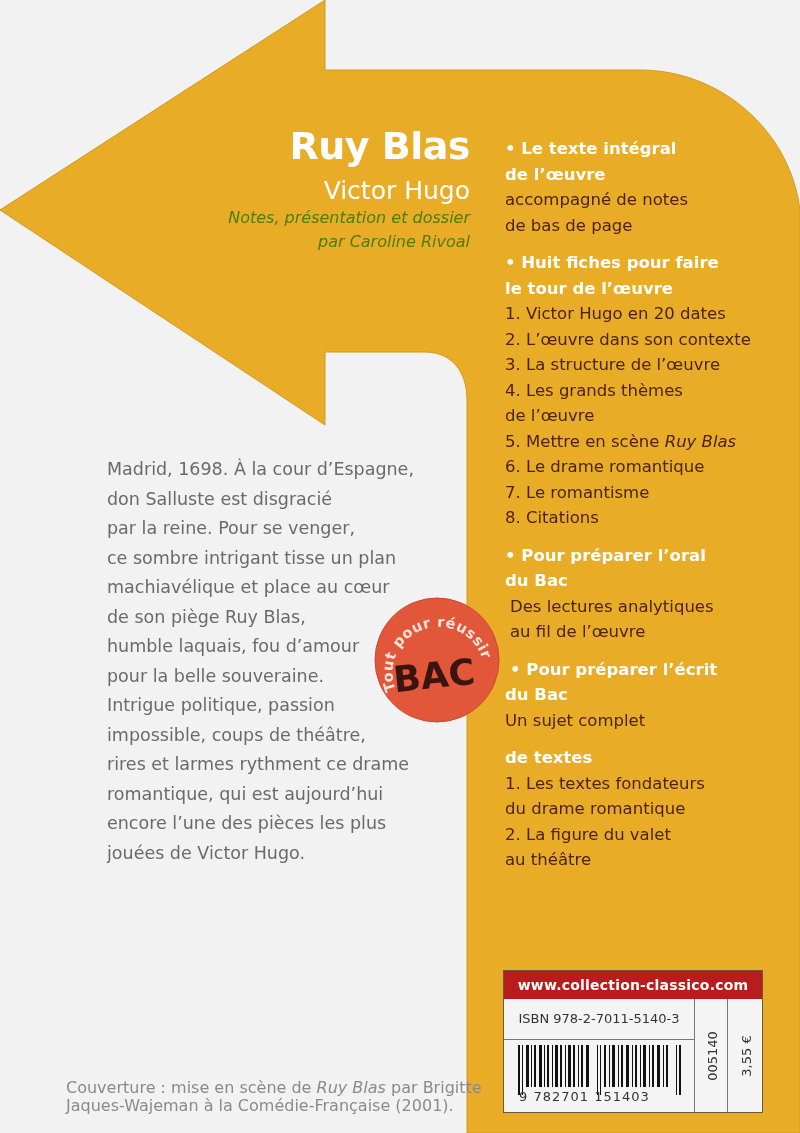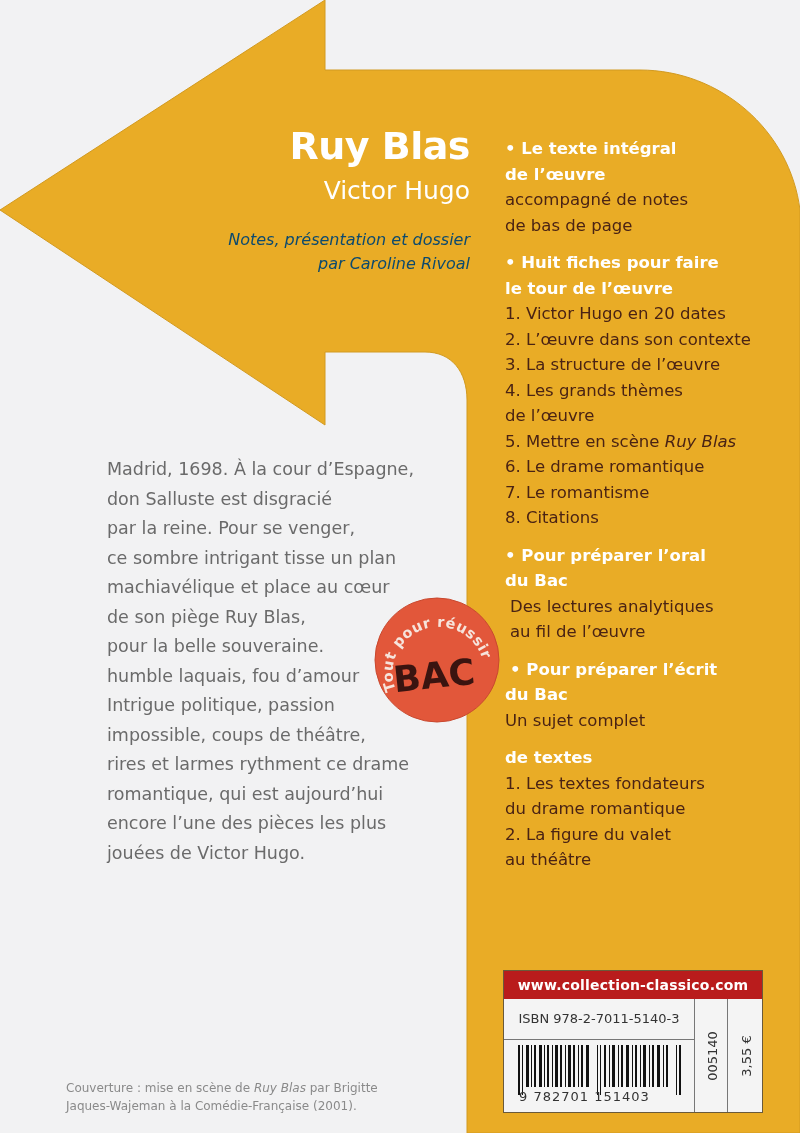--- a/index.html
+++ b/index.html
@@ -5,29 +5,29 @@
     html, body { margin: 0; padding: 0; }
     body {
       width: 800px; height: 1133px; position: relative; overflow: hidden;
       background: #f2f2f3;
       font-family: "DejaVu Sans", sans-serif;
     }
     #shape { position: absolute; left: 0; top: 0; width: 800px; height: 1133px; }
     .title-block { position: absolute; right: 330px; top: 124px; text-align: right; }
     .title { font-family: "DejaVu Sans", sans-serif; font-weight: bold; font-size: 38px; color: #ffffff; line-height: 44px; letter-spacing: -0.5px; }
     .author { font-family: "DejaVu Sans", sans-serif; font-size: 25px; color: #ffffff; line-height: 30px; margin-top: 8px; }
-    .credits { font-family: "DejaVu Sans", sans-serif; font-style: italic; font-size: 16px; color: #0c4a6e; line-height: 24px; margin-top: 22px; }
+    .credits { font-family: "DejaVu Sans", sans-serif; font-style: italic; font-size: 16px; color: #4d7c0f; line-height: 24px; margin-top: 0; }
     .features { position: absolute; left: 505px; top: 136px; width: 290px; font-size: 16.5px; line-height: 25.5px; }
     .features .head { color: #ffffff; font-weight: bold; }
     .features .body { color: #4a2314; }
     .features .sect { margin-bottom: 12px; }
     .features .ind { padding-left: 5px; }
     .features em { font-style: italic; }
     .blurb { position: absolute; left: 66px; top: 455px; width: 330px; font-size: 17.5px; line-height: 29.5px; color: #6a6a6a; margin-left: 41px; }
-    .credit-foot { position: absolute; left: 66px; top: 1079px; width: 420px; font-size: 12px; line-height: 18px; color: #8a8a8a; }
+    .credit-foot { position: absolute; left: 66px; top: 1079px; width: 420px; font-size: 16px; line-height: 18px; color: #8a8a8a; }
     .credit-foot em { font-style: italic; }
     .badge { position: absolute; left: 372px; top: 595px; width: 130px; height: 130px; }
     .barcode-box { position: absolute; left: 503px; top: 970px; width: 260px; height: 143px; background: #f4f4f4; border: 1px solid #6a5a3a; box-sizing: border-box; }
     .url-bar { position: absolute; left: 0; top: 0; width: 258px; height: 28px; background: #b91c1c; color: #ffffff; font-weight: bold; font-size: 14px; line-height: 28px; text-align: center; letter-spacing: 0.2px; }
     .isbn { position: absolute; left: 0; top: 28px; width: 190px; height: 40px; font-size: 13px; line-height: 40px; text-align: center; color: #333; border-bottom: 1px solid #777; }
     .code-cell { position: absolute; top: 28px; height: 113px; border-left: 1px solid #777; }
     .vtext { position: absolute; left: 50%; top: 50%; transform: translate(-50%, -50%) rotate(-90deg); font-size: 13px; color: #333; white-space: nowrap; }
     .barcode { position: absolute; left: 8px; top: 74px; width: 178px; height: 50px; }
     .bc-digits { position: absolute; left: 15px; top: 118px; font-size: 13px; color: #333; letter-spacing: 1px; }
   </style>
@@ -87,22 +87,22 @@
   </div>
 </div>
 
 <div class="blurb">
   <div>Madrid, 1698. À la cour d’Espagne,</div>
   <div>don Salluste est disgracié</div>
   <div>par la reine. Pour se venger,</div>
   <div>ce sombre intrigant tisse un plan</div>
   <div>machiavélique et place au cœur</div>
   <div>de son piège Ruy Blas,</div>
+  <div>humble laquais, fou d’amour</div>
   <div>pour la belle souveraine.</div>
-  <div>humble laquais, fou d’amour</div>
   <div>Intrigue politique, passion</div>
   <div>impossible, coups de théâtre,</div>
   <div>rires et larmes rythment ce drame</div>
   <div>romantique, qui est aujourd’hui</div>
   <div>encore l’une des pièces les plus</div>
   <div>jouées de Victor Hugo.</div>
 </div>
 
 <svg class="badge" viewBox="0 0 130 130" xmlns="http://www.w3.org/2000/svg">
   <defs>

